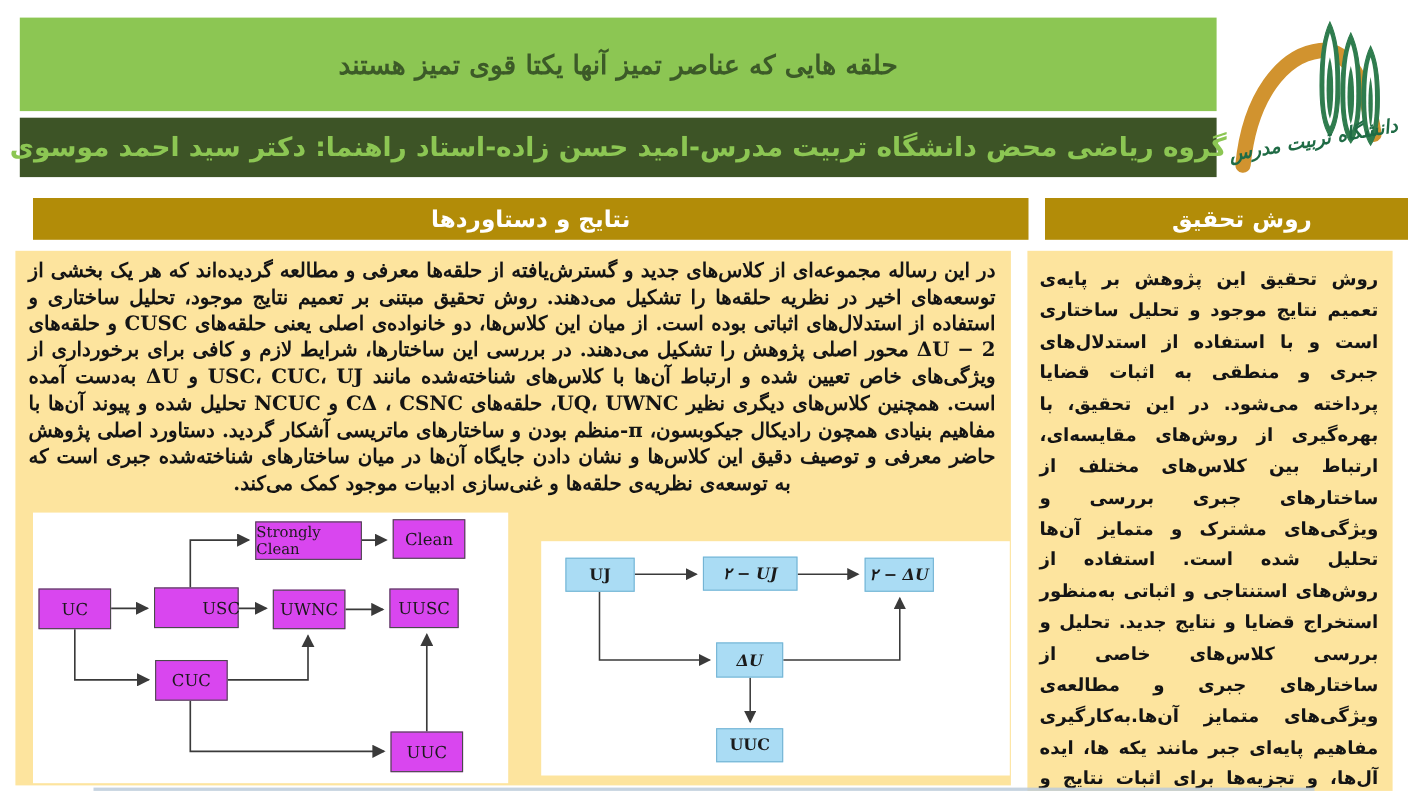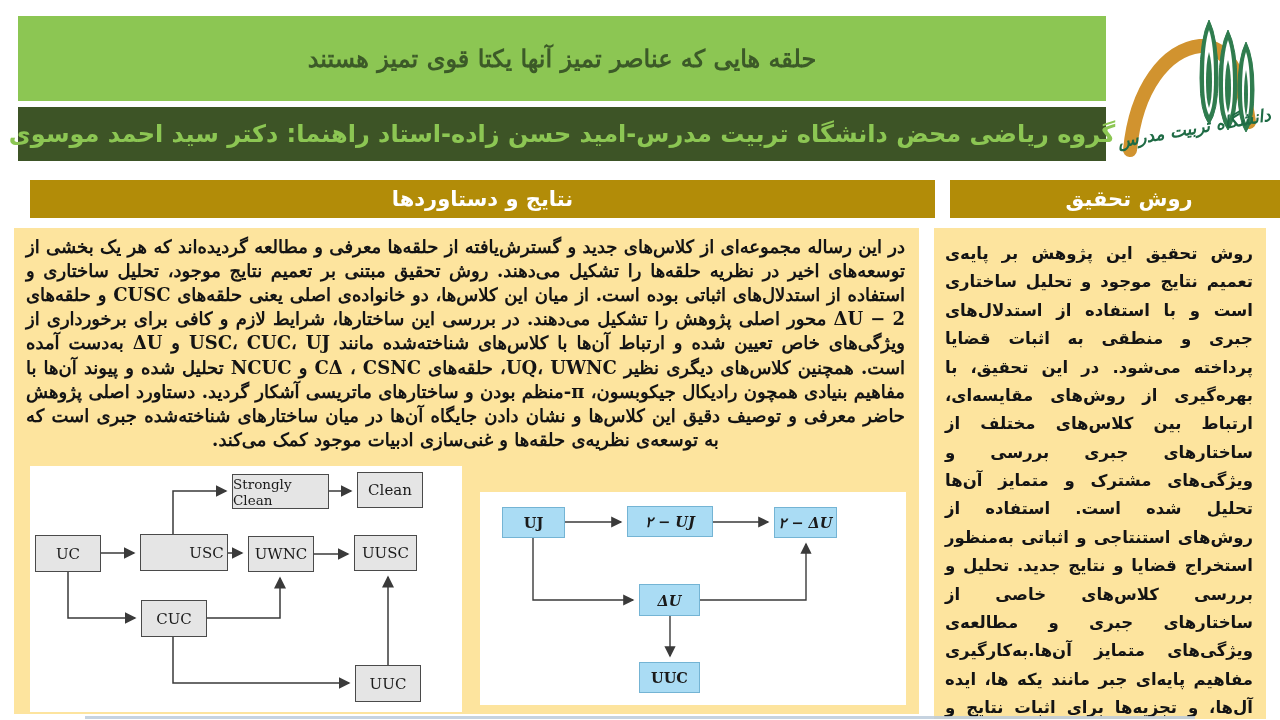--- a/index.html
+++ b/index.html
@@ -29,25 +29,25 @@
   .panel{position:absolute;background:#FDE49E;}
   .panel.left{left:14px;top:228px;width:905px;height:486px;}
   .panel.right{left:934px;top:228px;width:332px;height:491px;}
   .body-text{margin:0;direction:rtl;text-align:justify;color:#141414;}
   .left-body{padding:7px 14px 0 12px;font-family:"DejaVu Serif",serif;
              font-size:18px;font-weight:700;line-height:1.34;text-align-last:center;}
   .right-body{padding:12px 13px 0 11px;font-size:16.5px;font-weight:700;line-height:1.72;}
   
   .diagram{position:absolute;background:#ffffff;}
   .d1{left:16px;top:238px;width:432px;height:246px;}
-  .d2{left:466px;top:264px;width:426px;height:213px;}
+  .d2{left:478px;top:264px;width:426px;height:213px;}
   .diagram svg{position:absolute;left:0;top:0;}
   .node{position:absolute;box-sizing:border-box;display:flex;align-items:center;
         justify-content:center;font-family:"DejaVu Serif",serif;color:#1a1a1a;}
-  .d1 .node{background:#e5e5e5;border:1.6px solid #4a4a4a;font-size:15px;}
+  .d1 .node{background:#d946ef;border:1.6px solid #4a4a4a;font-size:15px;}
   .d2 .node{background:#AADCF4;border:1.4px solid #74B4D4;font-size:14.5px;font-weight:700;}
   .node.small{font-size:13.5px;}
   .node.math-it{font-style:italic;font-weight:600;}
   
   .bottom-line{position:absolute;left:85px;top:716px;width:1110px;height:3px;
                background:#bccbda;opacity:.85;}
 </style>
 </head>
 <body>
 
@@ -102,21 +102,21 @@
           <path d="M299,25 L321,25" marker-end="url(#ah)"></path>
           <path d="M38,106 L38,152 L105,152" marker-end="url(#ah)"></path>
           <path d="M177,152 L250,152 L250,112" marker-end="url(#ah)"></path>
           <path d="M143,171 L143,217 L319,217" marker-end="url(#ah)"></path>
           <path d="M358,199 L358,111" marker-end="url(#ah)"></path>
         </g>
       </svg>
       <div class="node small" style="left:202px;top:8px;width:97px;height:35px;">Strongly Clean</div>
       <div class="node" style="left:327px;top:6px;width:66px;height:36px;">Clean</div>
       <div class="node" style="left:5px;top:69px;width:66px;height:37px;">UC</div>
-      <div class="node" style="left:110px;top:68px;width:88px;height:37px;padding-left:45px;">USC</div>
+      <div class="node" style="left:110px;top:68px;width:77px;height:37px;padding-left:45px;">USC</div>
       <div class="node" style="left:218px;top:70px;width:66px;height:36px;">UWNC</div>
       <div class="node" style="left:324px;top:69px;width:63px;height:36px;">UUSC</div>
       <div class="node" style="left:111px;top:134px;width:66px;height:37px;">CUC</div>
       <div class="node" style="left:325px;top:199px;width:66px;height:37px;">UUC</div>
     </div>
 
     <div class="diagram d2">
       <svg width="426" height="213">
         <defs>
           <marker id="ah2" markerWidth="9" markerHeight="8" refX="7" refY="4" orient="auto">

